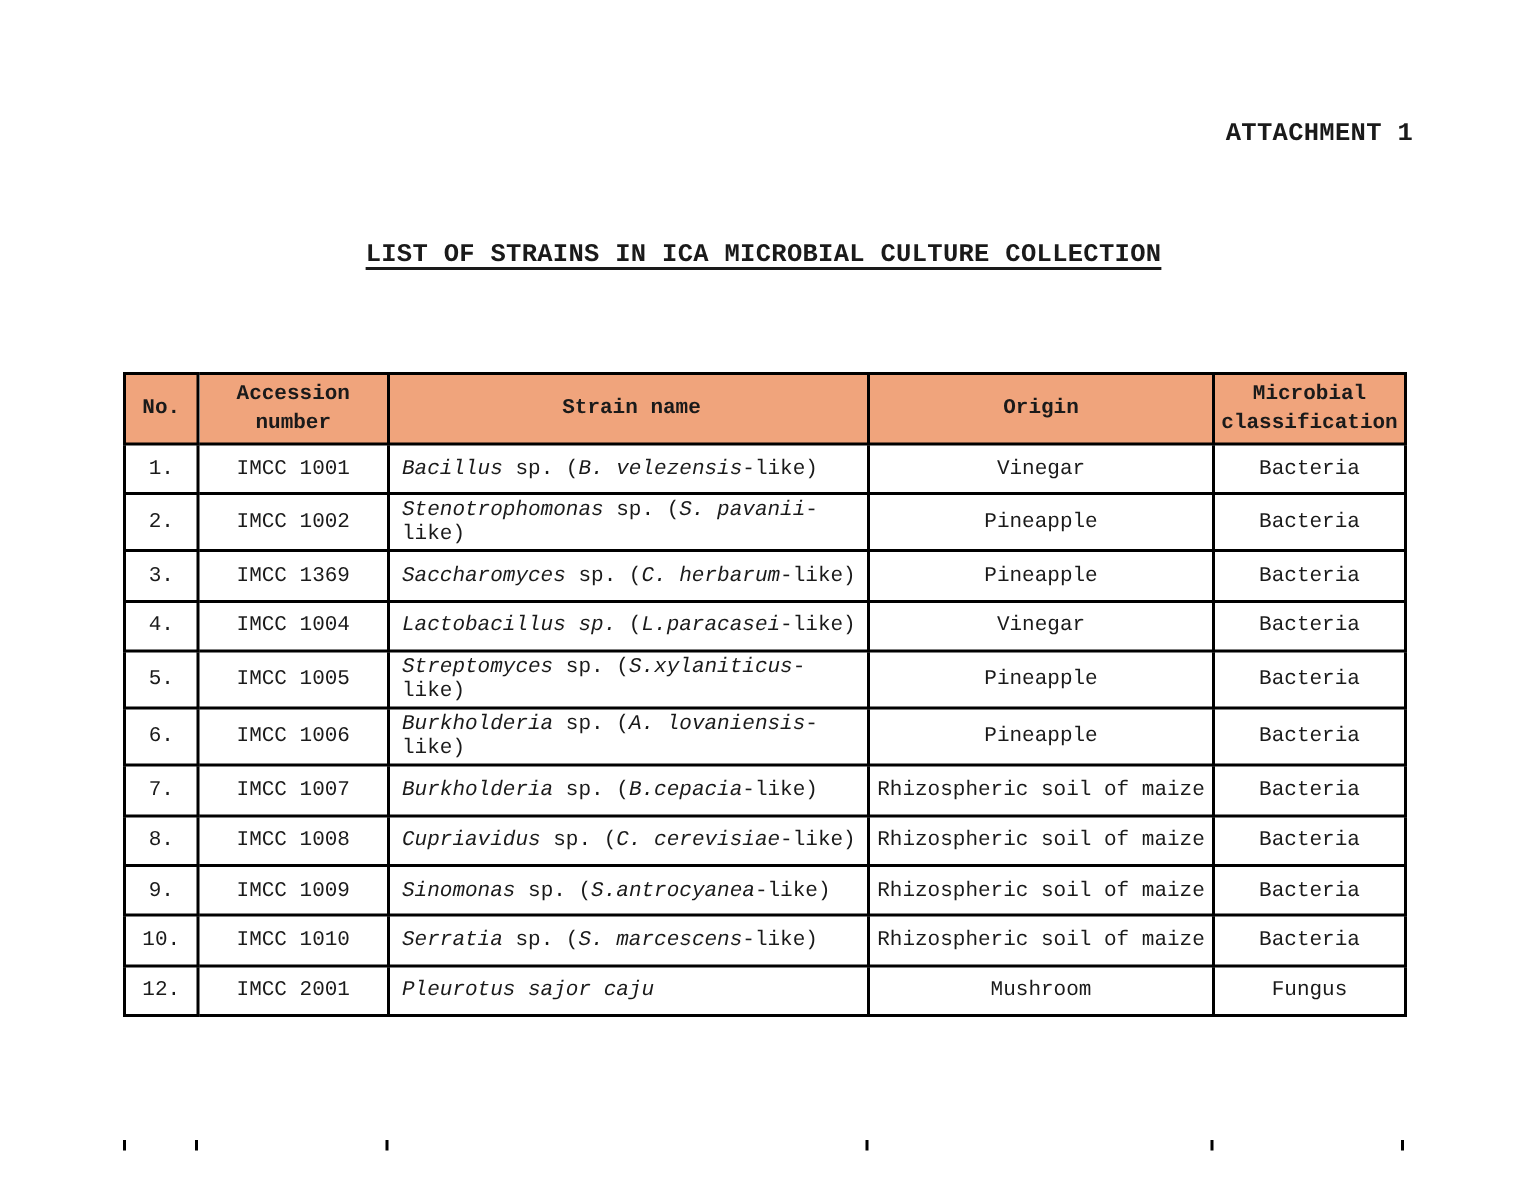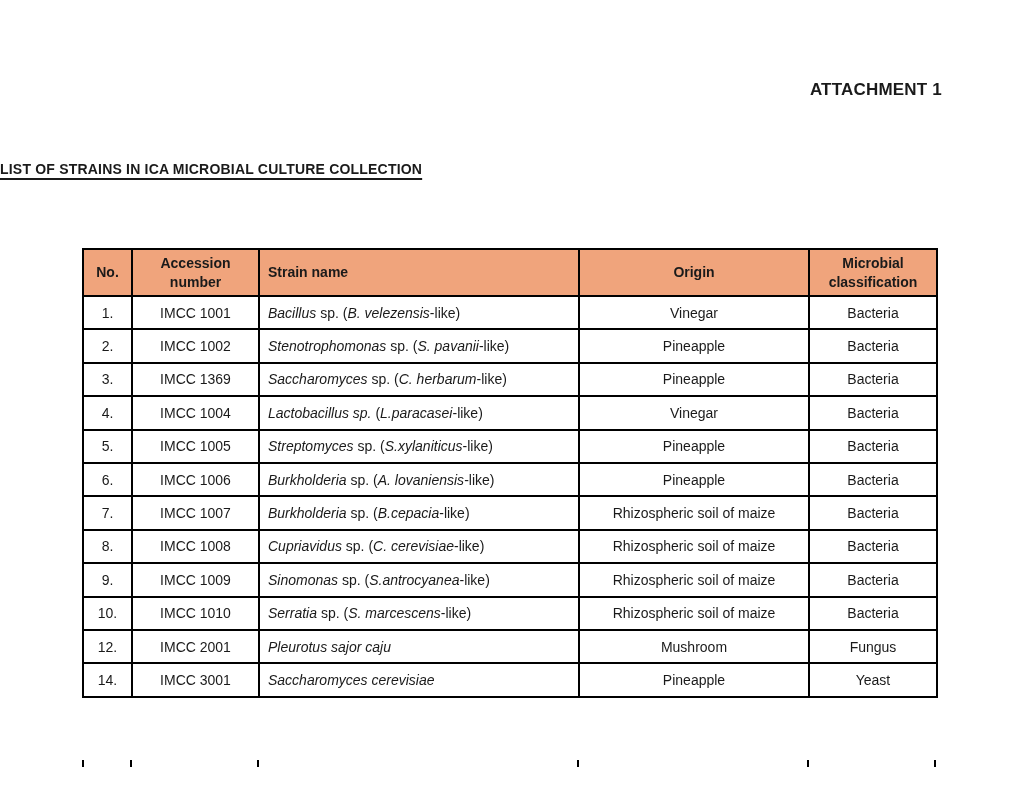--- a/index.html
+++ b/index.html
@@ -3,37 +3,38 @@
 <meta charset="utf-8">
 <style>
   * { margin: 0; padding: 0; box-sizing: border-box; }
   html, body { background: #ffffff; }
   .page {
     position: relative;
     width: 1018px;
     height: 796px;
     background: #ffffff;
     overflow: hidden;
-    font-family: Liberation Sans, sans-serif;
+    font-family: Liberation Mono, monospace;
     color: #1a1a1a;
   }
   .attachment-label {
     position: absolute;
     top: 80px;
     right: 76px;
     font-size: 17px;
     font-weight: bold;
     letter-spacing: 0.2px;
   }
   .doc-title {
     position: absolute;
     top: 161px;
     left: 0;
     width: 100%;
-    font-size: 14px;
+    text-align: center;
+    font-size: 17px;
     font-weight: bold;
     letter-spacing: 0.2px;
     text-decoration: underline;
     text-decoration-thickness: 2px;
     text-underline-offset: 4px;
   }
   table.strain-table {
     position: absolute;
     left: 82px;
     top: 248px;
@@ -48,21 +49,21 @@
   }
   .strain-table thead tr { height: 47px; }
   .strain-table tbody tr { height: 33.4px; }
   .strain-table th {
     background: #F0A47C;
     font-weight: bold;
     text-align: center;
     line-height: 1.3;
     padding: 2px 4px;
   }
-  .strain-table th.h-strain { text-align: left; padding-left: 8px; }
+  .strain-table th.h-strain { text-align: center; padding-left: 8px; }
   .strain-table td {
     text-align: center;
     padding: 2px 4px;
     background: #ffffff;
   }
   .strain-table td.c-strain { text-align: left; padding-left: 8px; border-radius: 13px; }
   .c-strain i { font-style: italic; }
   
   .clipped-row { position: absolute; top: 760px; left: 0; width: 1018px; height: 7px; }
   .clipped-row .stub {
@@ -166,27 +167,20 @@
           <td>Rhizospheric soil of maize</td>
           <td>Bacteria</td>
         </tr>
         <tr>
           <td>12.</td>
           <td>IMCC 2001</td>
           <td class="c-strain"><i>Pleurotus sajor caju</i></td>
           <td>Mushroom</td>
           <td>Fungus</td>
         </tr>
-        <tr>
-          <td>14.</td>
-          <td>IMCC 3001</td>
-          <td class="c-strain"><i>Saccharomyces cerevisiae</i></td>
-          <td>Pineapple</td>
-          <td>Yeast</td>
-        </tr>
       </tbody>
   </table>
 
   <div class="clipped-row">
     <div class="stub" style="left:82px"></div>
     <div class="stub" style="left:130px"></div>
     <div class="stub" style="left:257px"></div>
     <div class="stub" style="left:577px"></div>
     <div class="stub" style="left:807px"></div>
     <div class="stub" style="left:934px"></div>

